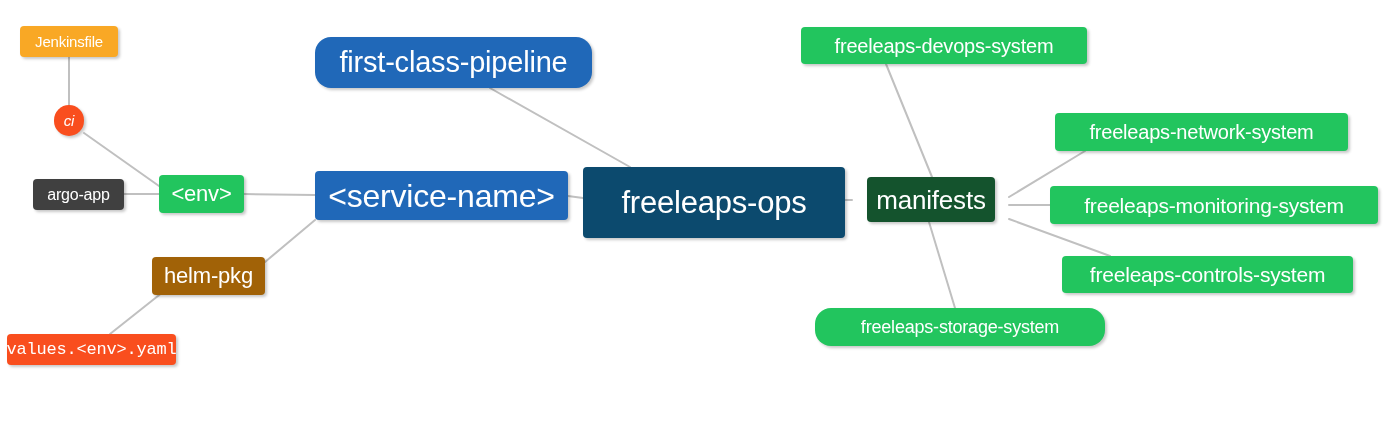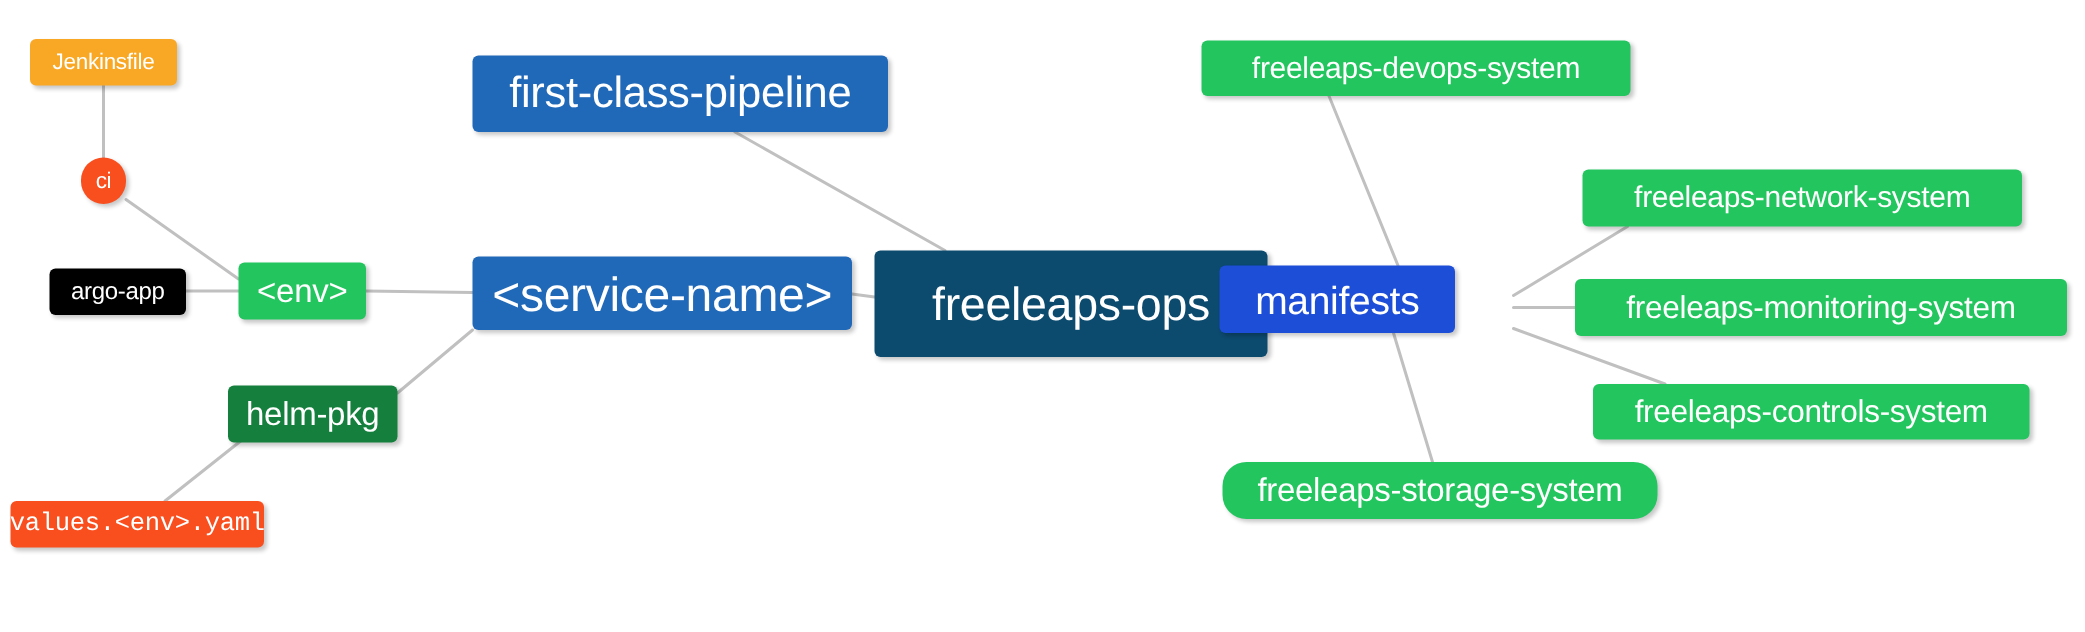--- a/index.html
+++ b/index.html
@@ -55,28 +55,28 @@
       <line x1="568" y1="196" x2="583" y2="198" stroke="#c0c0c0" stroke-width="2" stroke-linecap="round"></line>
       <line x1="845" y1="200" x2="852" y2="200" stroke="#c0c0c0" stroke-width="2" stroke-linecap="round"></line>
       <line x1="886" y1="64" x2="932" y2="177" stroke="#c0c0c0" stroke-width="2" stroke-linecap="round"></line>
       <line x1="1009" y1="197" x2="1085" y2="151" stroke="#c0c0c0" stroke-width="2" stroke-linecap="round"></line>
       <line x1="1009" y1="205" x2="1050" y2="205" stroke="#c0c0c0" stroke-width="2" stroke-linecap="round"></line>
       <line x1="1009" y1="219" x2="1110" y2="256" stroke="#c0c0c0" stroke-width="2" stroke-linecap="round"></line>
       <line x1="929" y1="222" x2="955" y2="308" stroke="#c0c0c0" stroke-width="2" stroke-linecap="round"></line>
     </svg>
   <div id="node-layer">
       <div class="node" style="left: 20px; top: 26px; width: 98px; height: 31px; background: rgb(249, 168, 37); font-size: 15px; border-radius: 4px;">Jenkinsfile</div>
-      <div class="node" style="left: 54px; top: 105px; width: 30px; height: 31px; background: rgb(249, 78, 30); font-size: 15px; border-radius: 15px;">ci</div>
-      <div class="node" style="left: 33px; top: 179px; width: 91px; height: 31px; background: #000000; font-size: 16px; border-radius: 4px;">argo-app</div>
+      <div class="node" style="left: 54px; top: 105px; width: 30px; height: 31px; background: rgb(249, 78, 30); font-size: 15px; border-radius: 15px; font-style: italic;">ci</div>
+      <div class="node" style="left: 33px; top: 179px; width: 91px; height: 31px; background: #404040; font-size: 16px; border-radius: 4px;">argo-app</div>
       <div class="node" style="left: 159px; top: 175px; width: 85px; height: 38px; background: rgb(34, 197, 94); font-size: 22px; border-radius: 4px;">&lt;env&gt;</div>
-      <div class="node" style="left: 152px; top: 257px; width: 113px; height: 38px; background: #15803d; font-size: 22px; border-radius: 4px;">helm-pkg</div>
+      <div class="node" style="left: 152px; top: 257px; width: 113px; height: 38px; background: #a16207; font-size: 22px; border-radius: 4px;">helm-pkg</div>
       <div class="node" style="left: 7px; top: 334px; width: 169px; height: 31px; background: rgb(249, 78, 30); font-size: 17px; border-radius: 4px; font-family: Liberation Mono, monospace;">values.&lt;env&gt;.yaml</div>
-      <div class="node" style="left: 315px; top: 37px; width: 277px; height: 51px; background: rgb(32, 104, 184); font-size: 29px; border-radius: 4px;">first-class-pipeline</div>
+      <div class="node" style="left: 315px; top: 37px; width: 277px; height: 51px; background: rgb(32, 104, 184); font-size: 29px; border-radius: 16px;">first-class-pipeline</div>
       <div class="node" style="left: 315px; top: 171px; width: 253px; height: 49px; background: rgb(32, 104, 184); font-size: 32px; border-radius: 4px;">&lt;service-name&gt;</div>
       <div class="node" style="left: 583px; top: 167px; width: 262px; height: 71px; background: #0c4a6e; font-size: 31px; border-radius: 4px;">freeleaps-ops</div>
-      <div class="node" style="left: 813px; top: 177px; width: 157px; height: 45px; background: #1d4ed8; font-size: 26px; border-radius: 4px;">manifests</div>
+      <div class="node" style="left: 867px; top: 177px; width: 128px; height: 45px; background: #14532d; font-size: 26px; border-radius: 4px;">manifests</div>
       <div class="node" style="left: 801px; top: 27px; width: 286px; height: 37px; background: rgb(34, 197, 94); font-size: 20px; border-radius: 4px; text-align: right;">freeleaps-devops-system</div>
       <div class="node" style="left: 1055px; top: 113px; width: 293px; height: 38px; background: rgb(34, 197, 94); font-size: 20px; border-radius: 4px;">freeleaps-network-system</div>
       <div class="node" style="left: 1050px; top: 186px; width: 328px; height: 38px; background: rgb(34, 197, 94); font-size: 21px; border-radius: 4px; text-align: center;">freeleaps-monitoring-system</div>
       <div class="node" style="left: 1062px; top: 256px; width: 291px; height: 37px; background: rgb(34, 197, 94); font-size: 21px; border-radius: 4px;">freeleaps-controls-system</div>
-      <div class="node" style="left: 815px; top: 308px; width: 290px; height: 38px; background: rgb(34, 197, 94); font-size: 22px; border-radius: 16px;">freeleaps-storage-system</div>
+      <div class="node" style="left: 815px; top: 308px; width: 290px; height: 38px; background: rgb(34, 197, 94); font-size: 18px; border-radius: 16px;">freeleaps-storage-system</div>
     </div>
 </div>
 
 </body></html>

